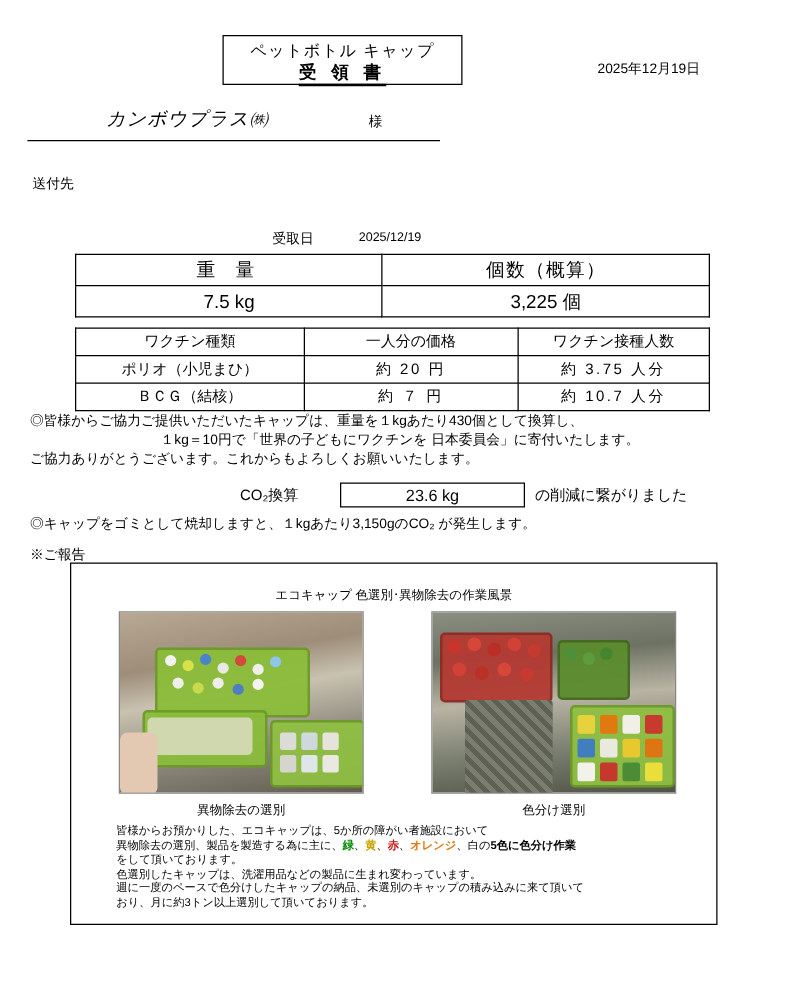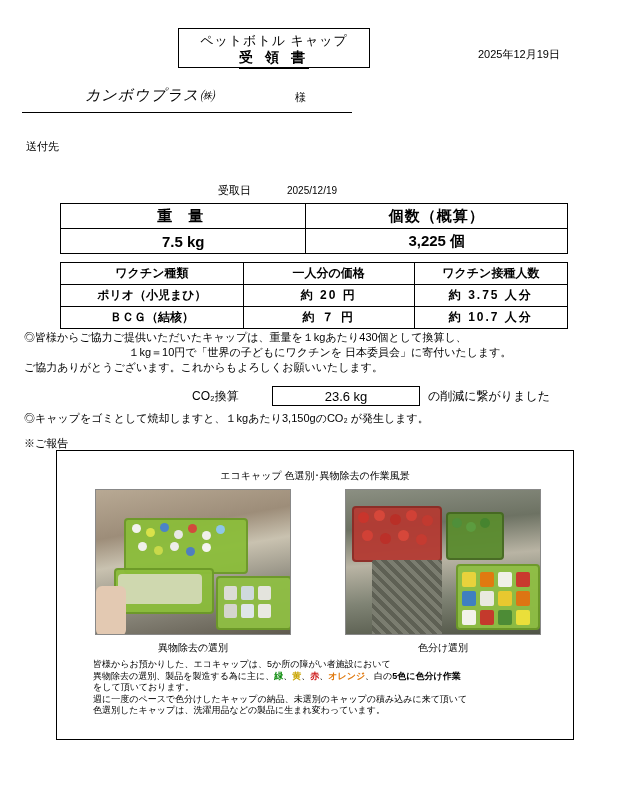--- a/index.html
+++ b/index.html
@@ -110,21 +110,20 @@
 
   
   table.grid {
     border-collapse: collapse;
     position: absolute;
   }
   table.grid td {
     border: 1px solid #000;
     text-align: center;
     vertical-align: middle;
-    font-weight: bold;
   }
 
   #weight-table {
     left: 60px;
     top: 203px;
     width: 508px;
   }
   #weight-table td {
     height: 22px;
   }
@@ -437,18 +436,19 @@
 
     <div class="photo-caption" id="caption-left">異物除去の選別</div>
     <div class="photo-caption" id="caption-right">色分け選別</div>
 
     <div class="report-text">
       <div>皆様からお預かりした、エコキャップは、5か所の障がい者施設において</div>
       <div>
         <span>異物除去の選別、製品を製造する為に主に、</span><span class="c-green">緑</span>、<span class="c-yellow">黄</span>、<span class="c-red">赤</span>、<span class="c-orange">オレンジ</span><span>、白の</span><span class="c-bold">5色に色分け作業</span>
       </div>
       <div>をして頂いております。</div>
+      <div>色選別したキャップは、洗濯用品などの製品に生まれ変わっています。</div>
       <div>週に一度のペースで色分けしたキャップの納品、未選別のキャップの積み込みに来て頂いて</div>
-      <div>色選別したキャップは、洗濯用品などの製品に生まれ変わっています。</div>
+      <div>おり、月に約3トン以上選別して頂いております。</div>
     </div>
   </div>
 
 </div>
 
 </body></html>

